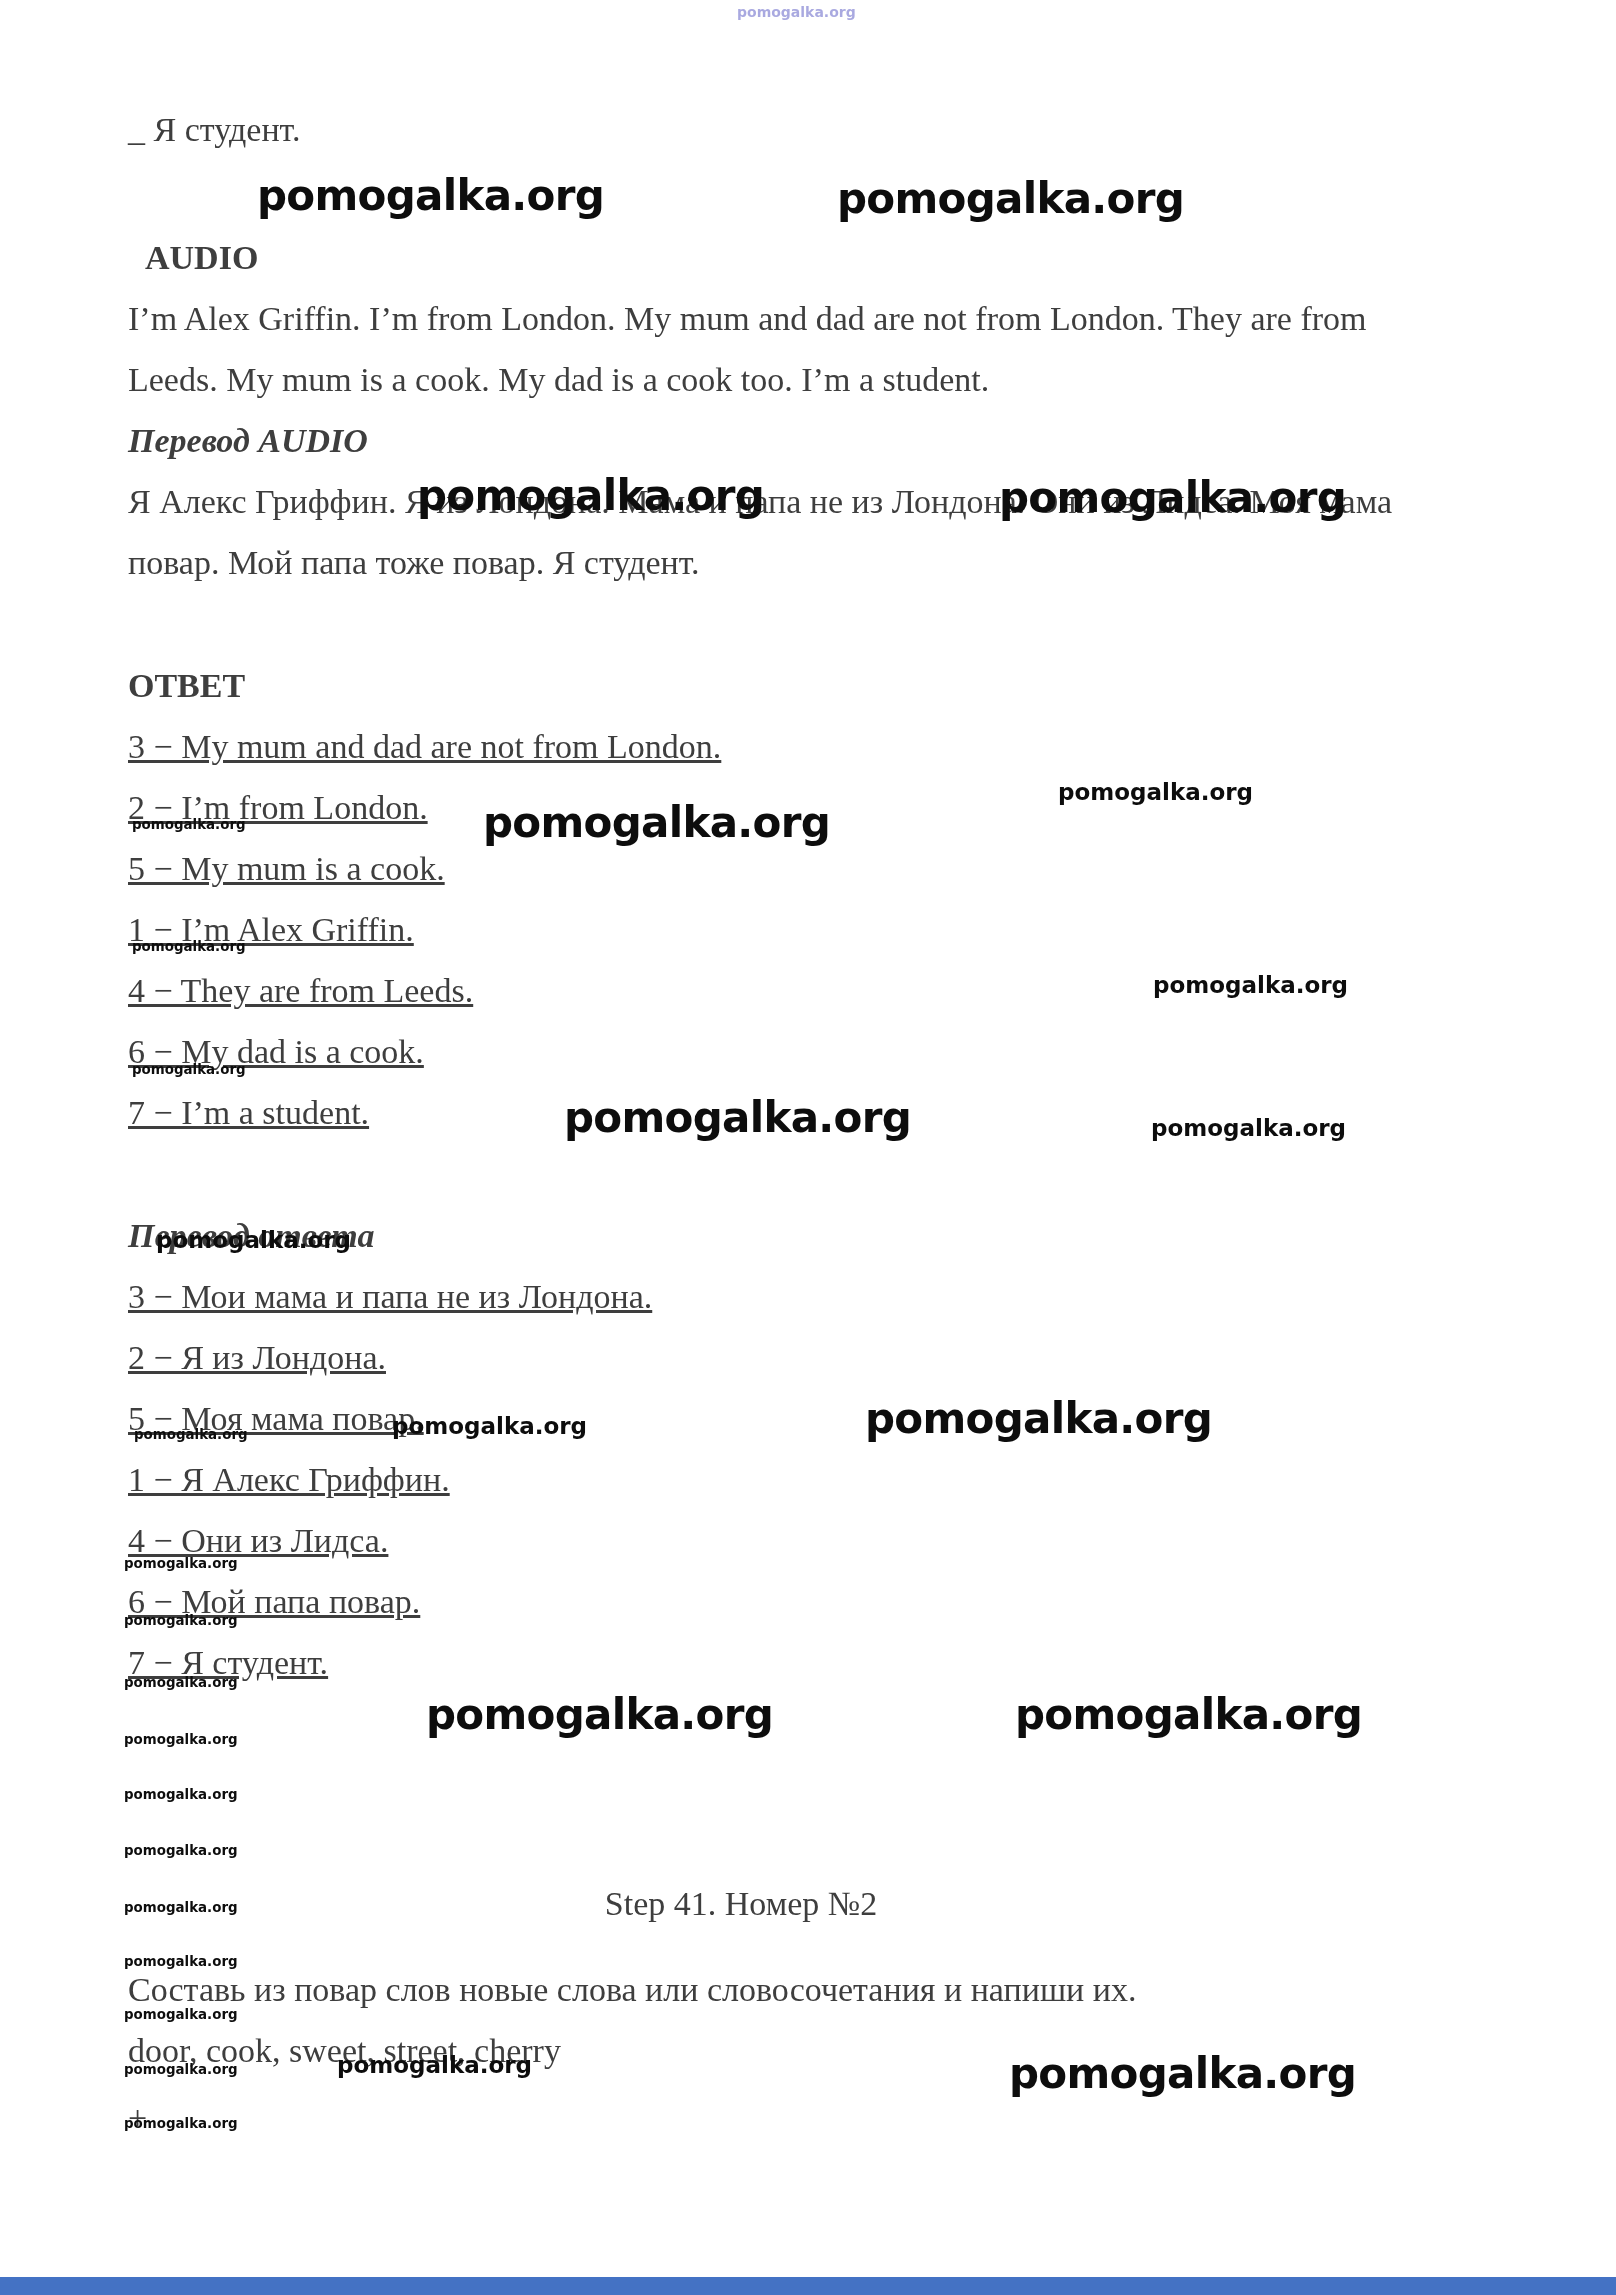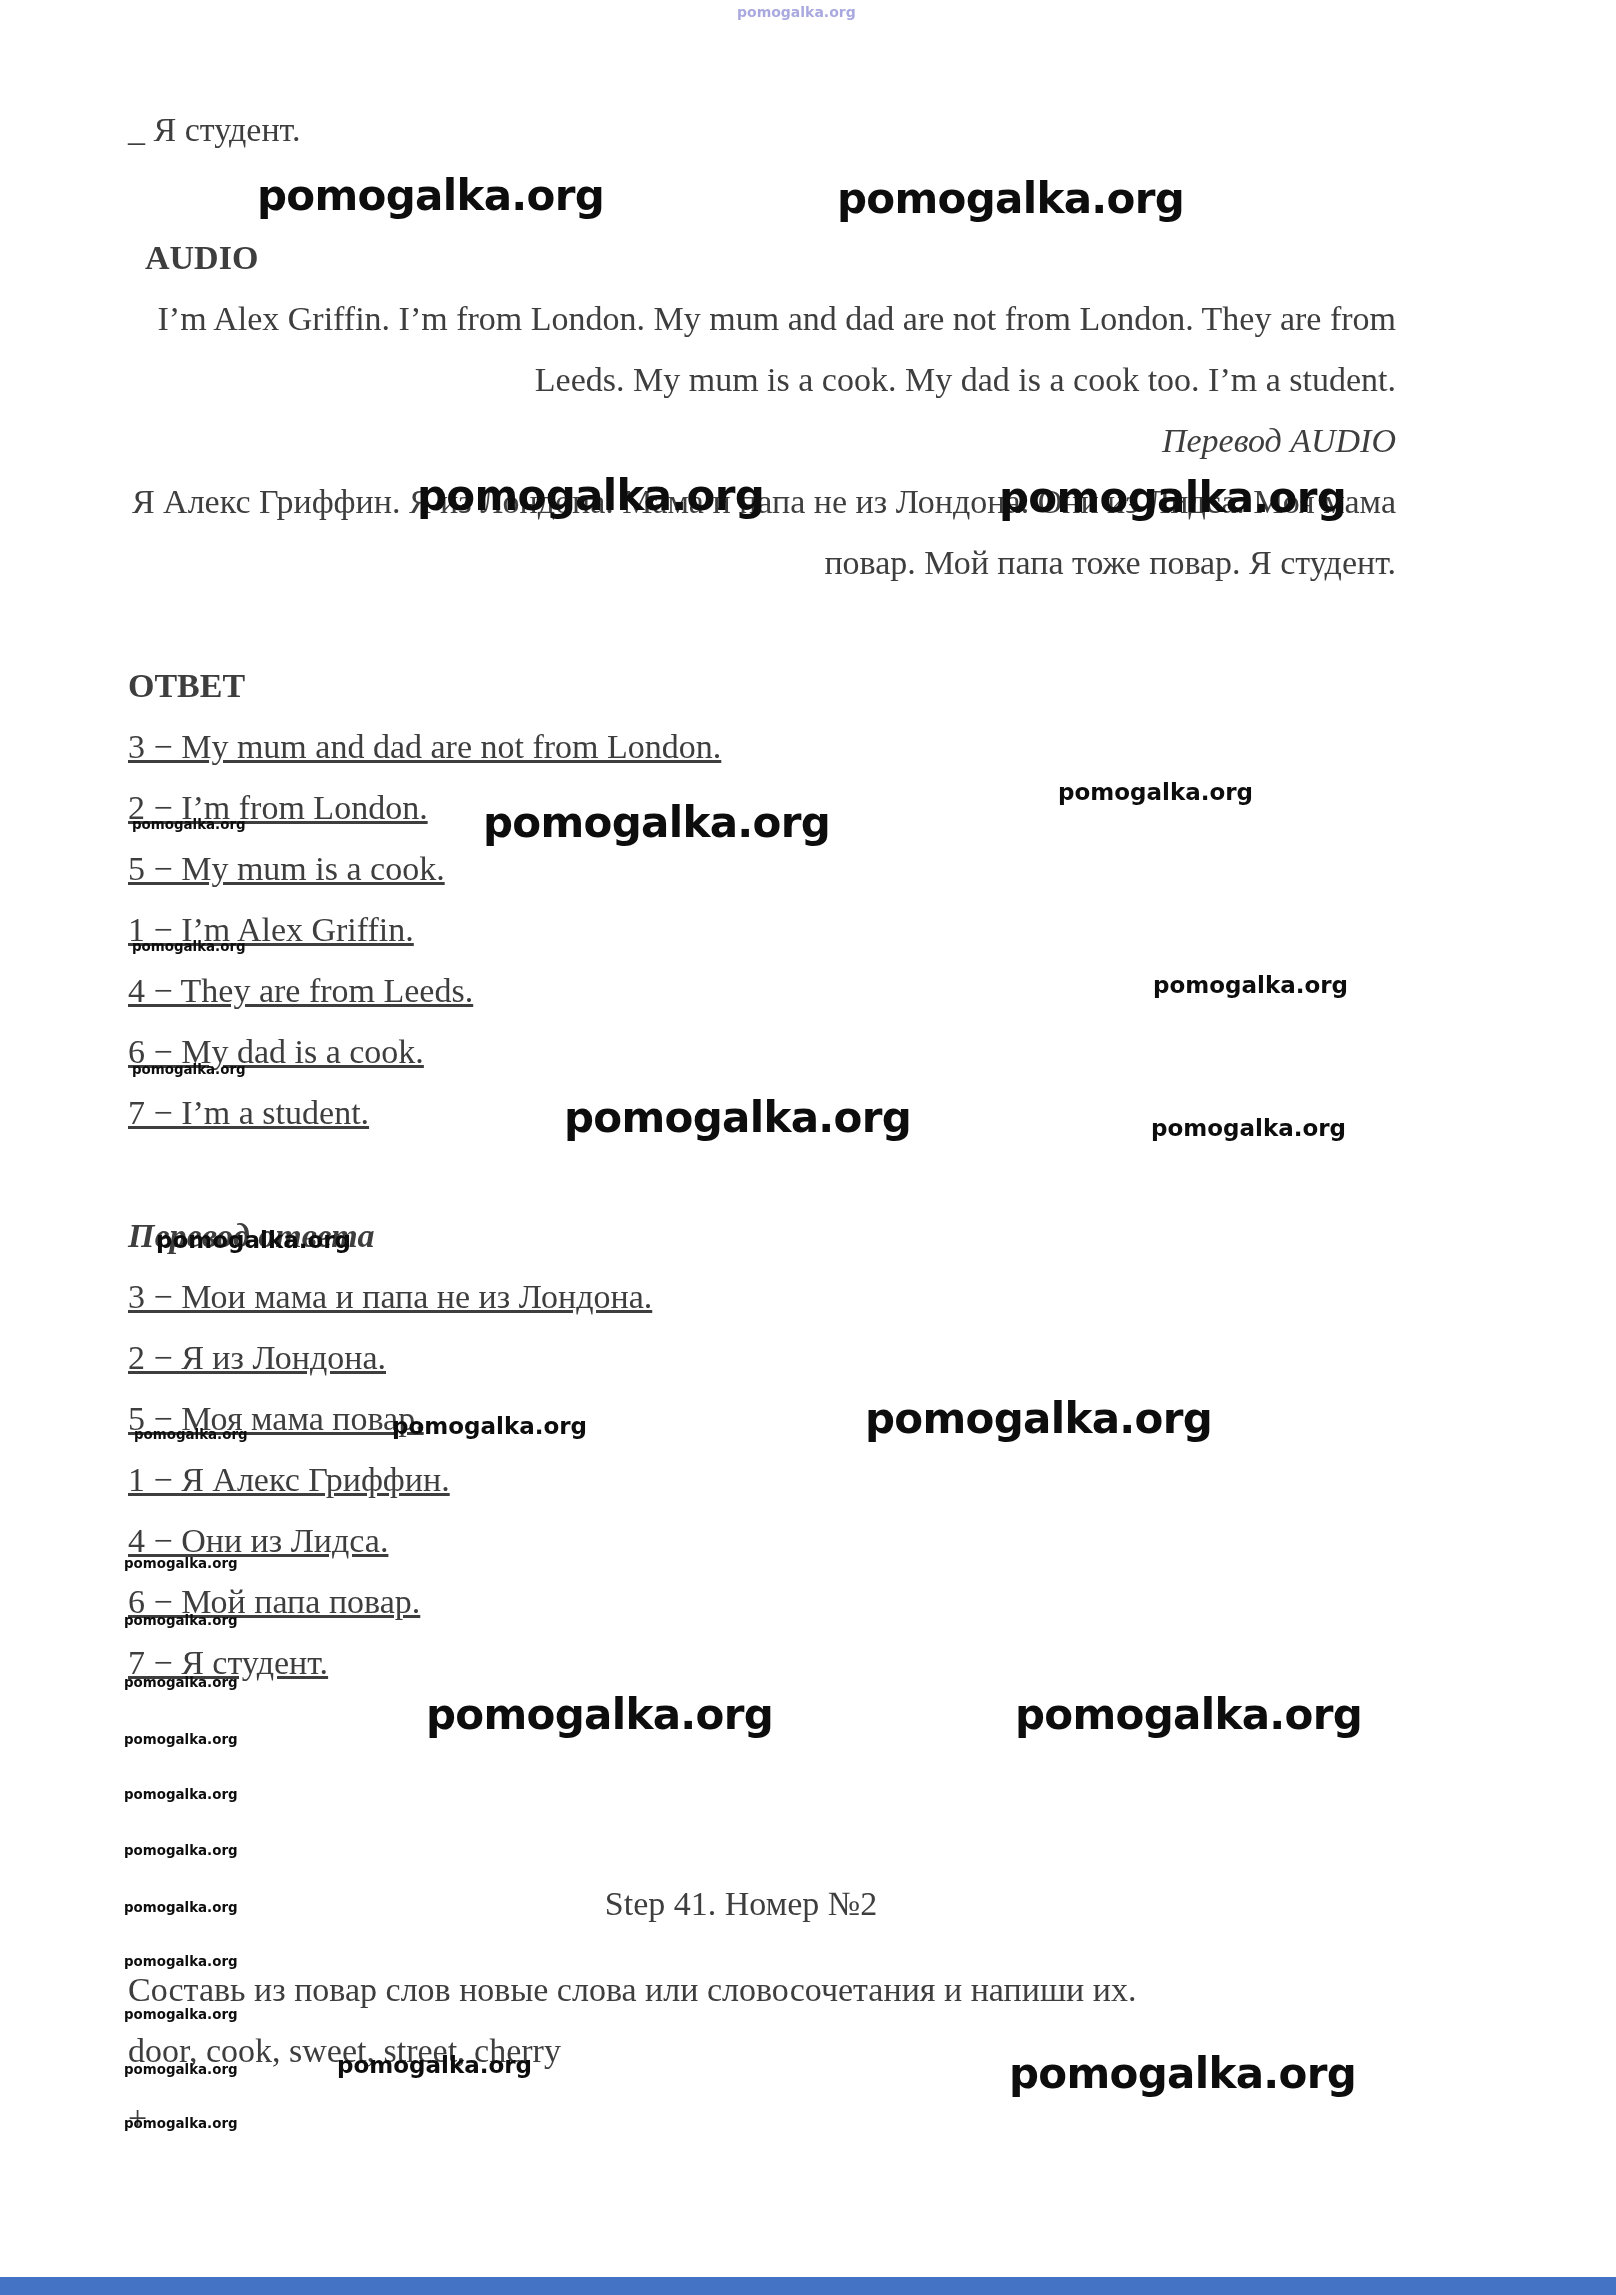--- a/index.html
+++ b/index.html
@@ -10,24 +10,24 @@
     font-family:"Liberation Serif","DejaVu Serif",serif;
     color:var(--text,#3e3e3e);
     overflow:hidden;
   }
   .content {
     position:absolute; left:128px; top:0; width:1268px;
     font-size:34px; line-height:61px; z-index:1;
   }
   .intro { margin-top:99px; }
   .h-audio { margin-top:67px; font-weight:bold;margin-left:17px; }
-  .h-italic { font-weight:normal; font-style:italic;text-align:right; }
+  .h-italic { font-weight:bold; font-style:italic; }
   .h-otvet { margin-top:62px; font-weight:bold; }
   .h-perevod-otveta { margin-top:62px; font-weight:bold; font-style:italic; }
-  .para { max-width:1268px;text-align:right; }
+  .para { max-width:1268px; }
   .list-line { white-space:nowrap;text-decoration:underline; }
   .step-title { margin-top:180px; text-align:center; width:1226px; }
   .task { margin-top:25px; }
   .plus { margin-top:5.6px; }
   .wm {
     position:absolute; z-index:2;
     font-family:"DejaVu Sans","Liberation Sans",sans-serif;
     font-weight:700; color:var(--wm,#0d0d0d); white-space:nowrap;
     letter-spacing:-0.7px;
   }

